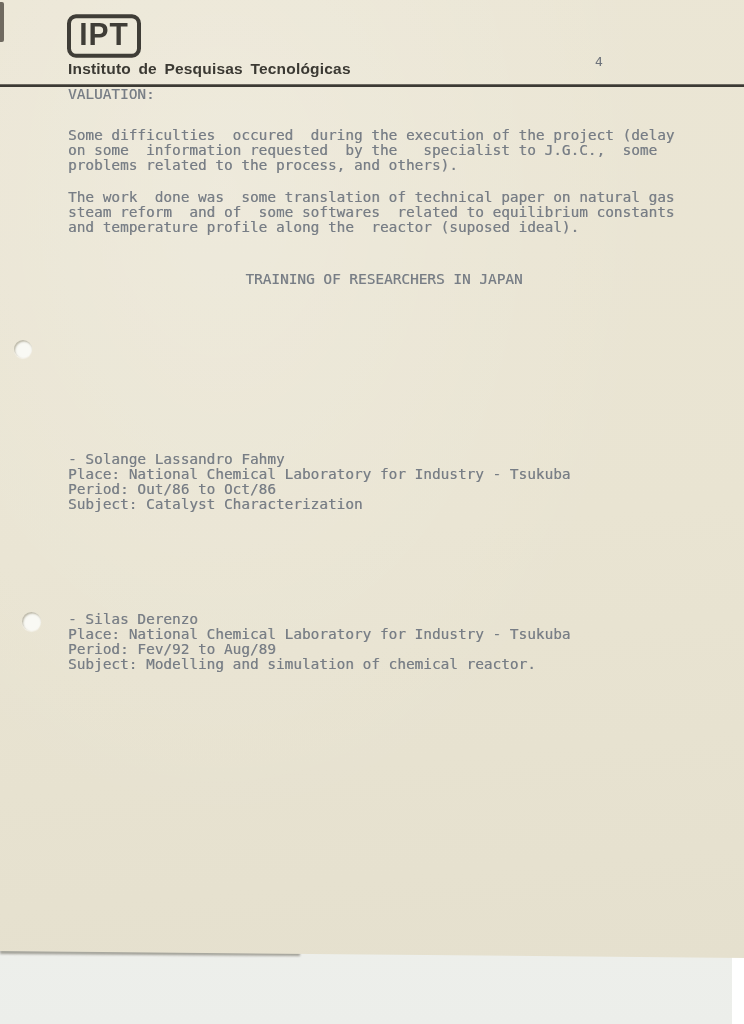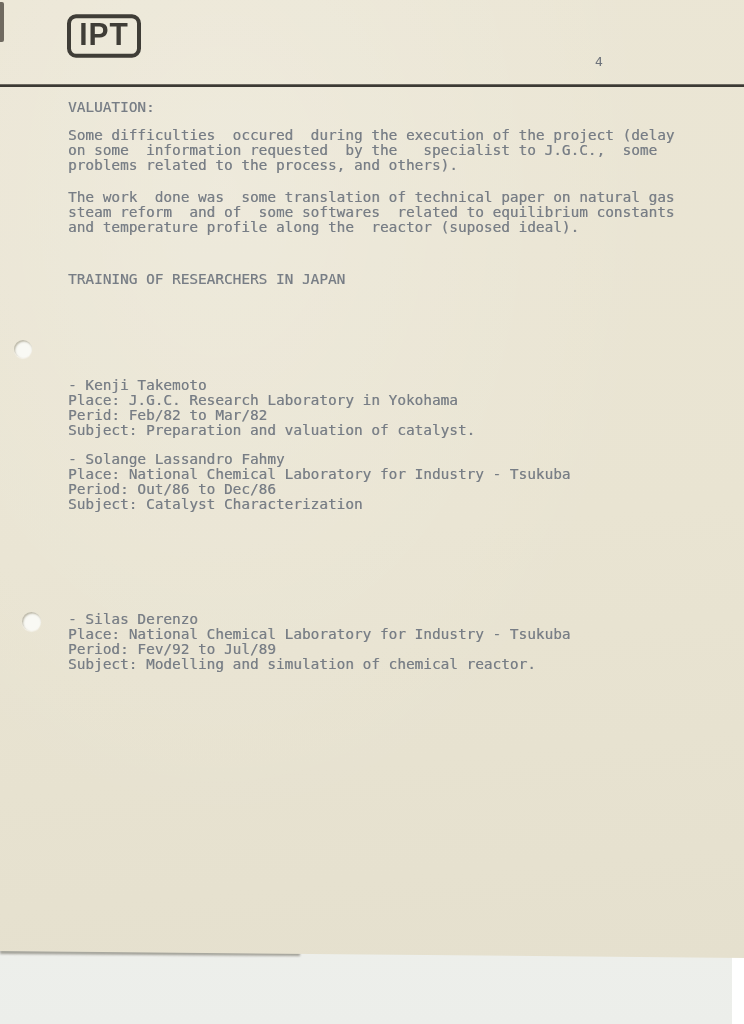--- a/index.html
+++ b/index.html
@@ -78,55 +78,52 @@
     width:632px;height:900px;
   }
   .tw{
     position:absolute;left:0;
     font-family:"DejaVu Sans Mono","Liberation Mono",monospace;
     font-size:14.4px;line-height:15px;
     color:#777d85;
     white-space:pre;
     text-shadow:0.4px 0.4px 0.6px rgba(112,118,128,0.55);
   }
-  .tw.center-heading{width:100%;text-align:left;}
+  .tw.center-heading{width:100%;text-align:center;}
 </style>
 </head>
 <body>
 
 <div class="scan-bg">
   <div class="paper-shadow"></div>
   <div class="paper">
     <div class="edge-sliver"></div>
 
     <div class="logo">
       <span>IPT</span>
     </div>
+    <div class="institute">Instituto de Pesquisas Tecnológicas</div>
     <div class="page-num">4</div>
     <div class="rule"></div>
 
     <div class="hole hole-1"></div>
     <div class="hole hole-2"></div>
 
     <div class="body">
-      <div class="tw" style="top:100px">VALUATION:</div>
+      <div class="tw" style="top:87px">VALUATION:</div>
       <div class="tw" style="top:128px">Some difficulties  occured  during the execution of the project (delay
 on some  information requested  by the   specialist to J.G.C.,  some
 problems related to the process, and others).</div>
       <div class="tw" style="top:190px">The work  done was  some translation of technical paper on natural gas
 steam reform  and of  some softwares  related to equilibrium constants
 and temperature profile along the  reactor (suposed ideal).</div>
       <div class="tw center-heading" style="top:272px">TRAINING OF RESEARCHERS IN JAPAN</div>
-      <div class="tw" style="top:378px">- Kenji Takemoto
-Place: J.G.C. Research Laboratory in Yokohama
-Perid: Feb/82 to Mar/82
-Subject: Preparation and valuation of catalyst.</div>
       <div class="tw" style="top:452px">- Solange Lassandro Fahmy
 Place: National Chemical Laboratory for Industry - Tsukuba
-Period: Out/86 to Dec/86
+Period: Out/86 to Oct/86
 Subject: Catalyst Characterization</div>
       <div class="tw" style="top:612px">- Silas Derenzo
 Place: National Chemical Laboratory for Industry - Tsukuba
-Period: Fev/92 to Jul/89
+Period: Fev/92 to Aug/89
 Subject: Modelling and simulation of chemical reactor.</div>
     </div>
   </div>
 </div>
 
 </body></html>

